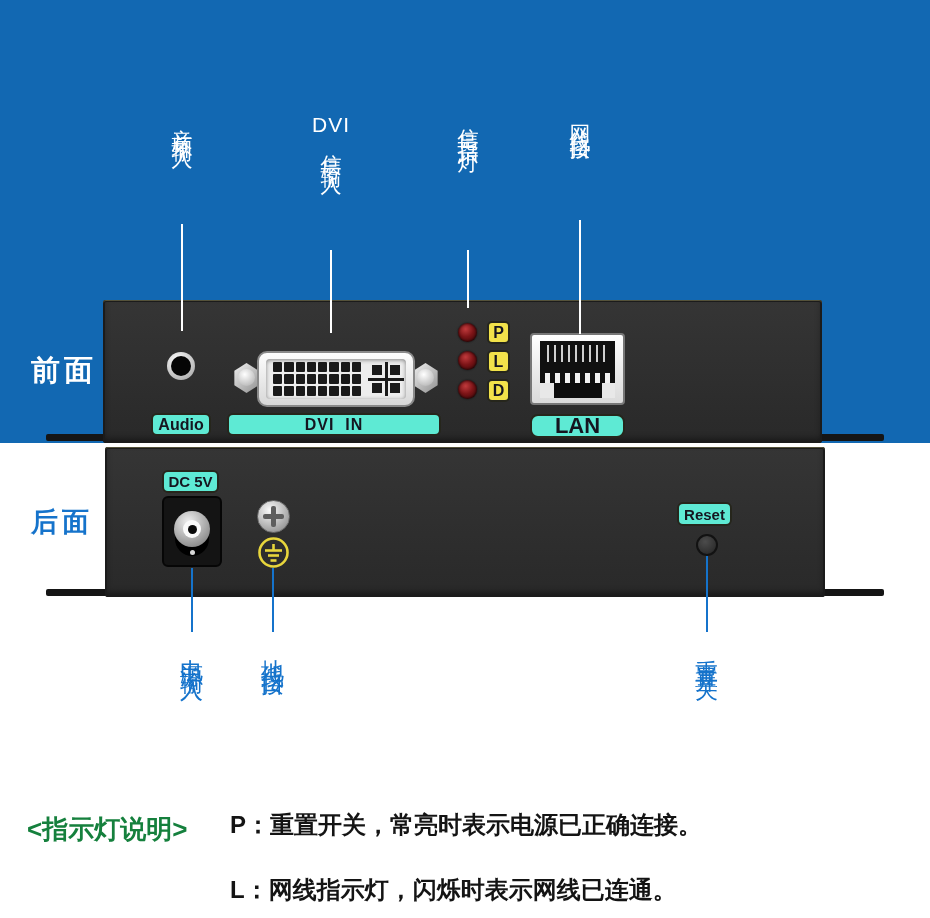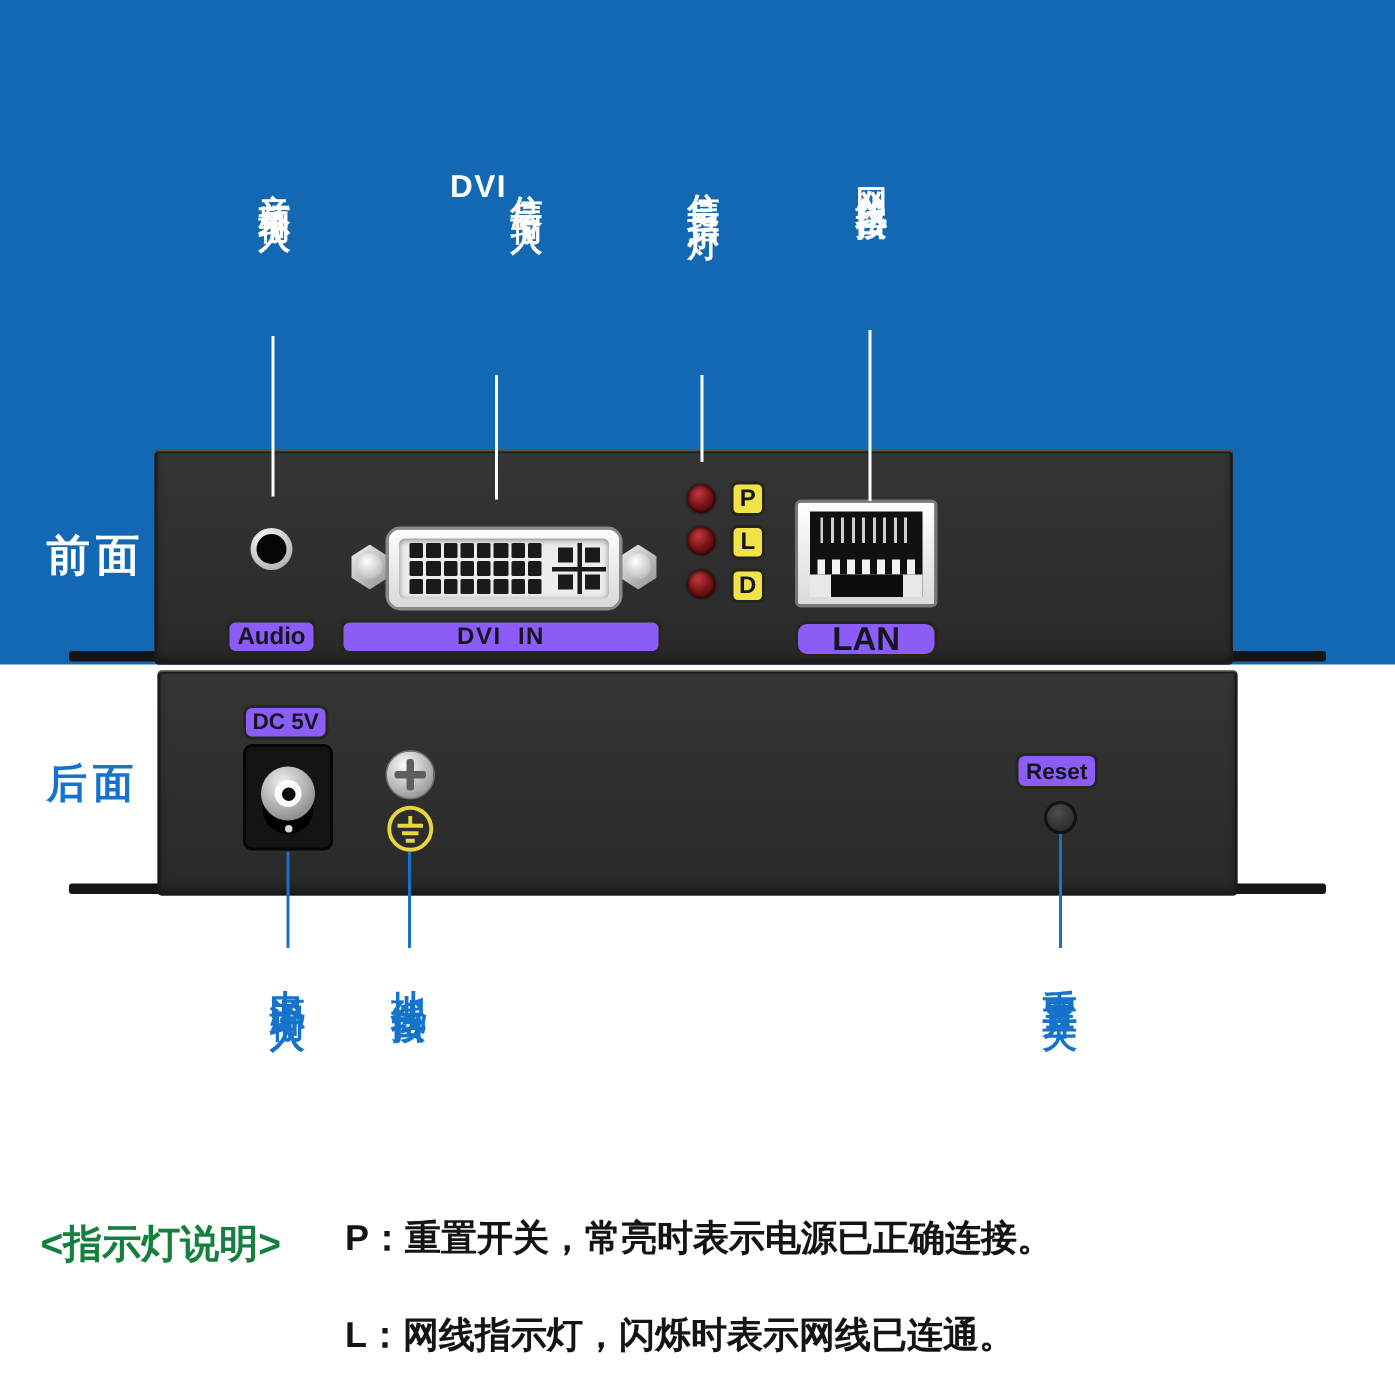--- a/index.html
+++ b/index.html
@@ -3,37 +3,37 @@
 <meta charset="utf-8">
 <style>
   html,body{margin:0;padding:0;background:#fff;}
   .stage{position:relative;width:930px;height:918px;background:#ffffff;overflow:hidden;
          font-family:"Liberation Sans","DejaVu Sans",sans-serif;}
   
   .blue-band{position:absolute;left:0;top:0;width:930px;height:443px;background:#1268b2;}
   .title{position:absolute;left:0;top:22px;width:930px;text-align:center;color:#fff;
          font-size:43px;font-weight:bold;letter-spacing:3px;}
   
-  .vlabel{position:absolute;display:flex;flex-direction:row;align-items:center;
-          transform:translateX(-50%);color:#fff;font-weight:bold;}
+  .vlabel{position:absolute;display:flex;flex-direction:column;align-items:center;
+          transform:translateX(-50%);color:#fff;font-weight:normal;}
   .vlabel .head{font-size:21px;line-height:26px;letter-spacing:1px;}
   .vlabel .vert{writing-mode:vertical-lr;text-orientation:upright;font-size:21px;
                 letter-spacing:6px;line-height:24px;}
   .vlabel.blue{color:#1573cb;}
   .cline{position:absolute;width:2px;background:#ffffff;}
   .cline.blue{background:#1573cb;}
   
   .panel{position:absolute;background:linear-gradient(#353535,#292929);border-radius:3px;
          box-shadow:inset 0 1px 0 #55523a,inset 0 0 0 2px #1b1b1b,inset 0 -4px 7px rgba(0,0,0,.45);}
   .flange{position:absolute;height:7px;background:#151515;border-radius:2px;}
   .side-label{position:absolute;font-weight:bold;letter-spacing:4px;}
   .side-label.front{color:#ffffff;font-size:29px;}
   .side-label.back{color:#1573cb;font-size:27px;}
   
-  .ylabel{position:absolute;background:#8b5cf6;border:2px solid #26261c;border-radius:6px;
+  .ylabel{position:absolute;background:#5eead4;border:2px solid #26261c;border-radius:6px;
           color:#15151f;font-weight:bold;display:flex;align-items:center;justify-content:center;
           box-sizing:border-box;white-space:pre;}
   
   .audio-jack{position:absolute;left:167px;top:352px;width:28px;height:28px;border-radius:50%;
               background:radial-gradient(circle at 38% 30%,#ffffff,#b5b5b5 75%);}
   .audio-jack::after{content:'';position:absolute;left:4px;top:4px;width:20px;height:20px;
               border-radius:50%;background:#050505;}
   
   .hex{position:absolute;width:27px;height:30px;
        clip-path:polygon(50% 0,95% 26%,95% 74%,50% 100%,5% 74%,5% 26%);

